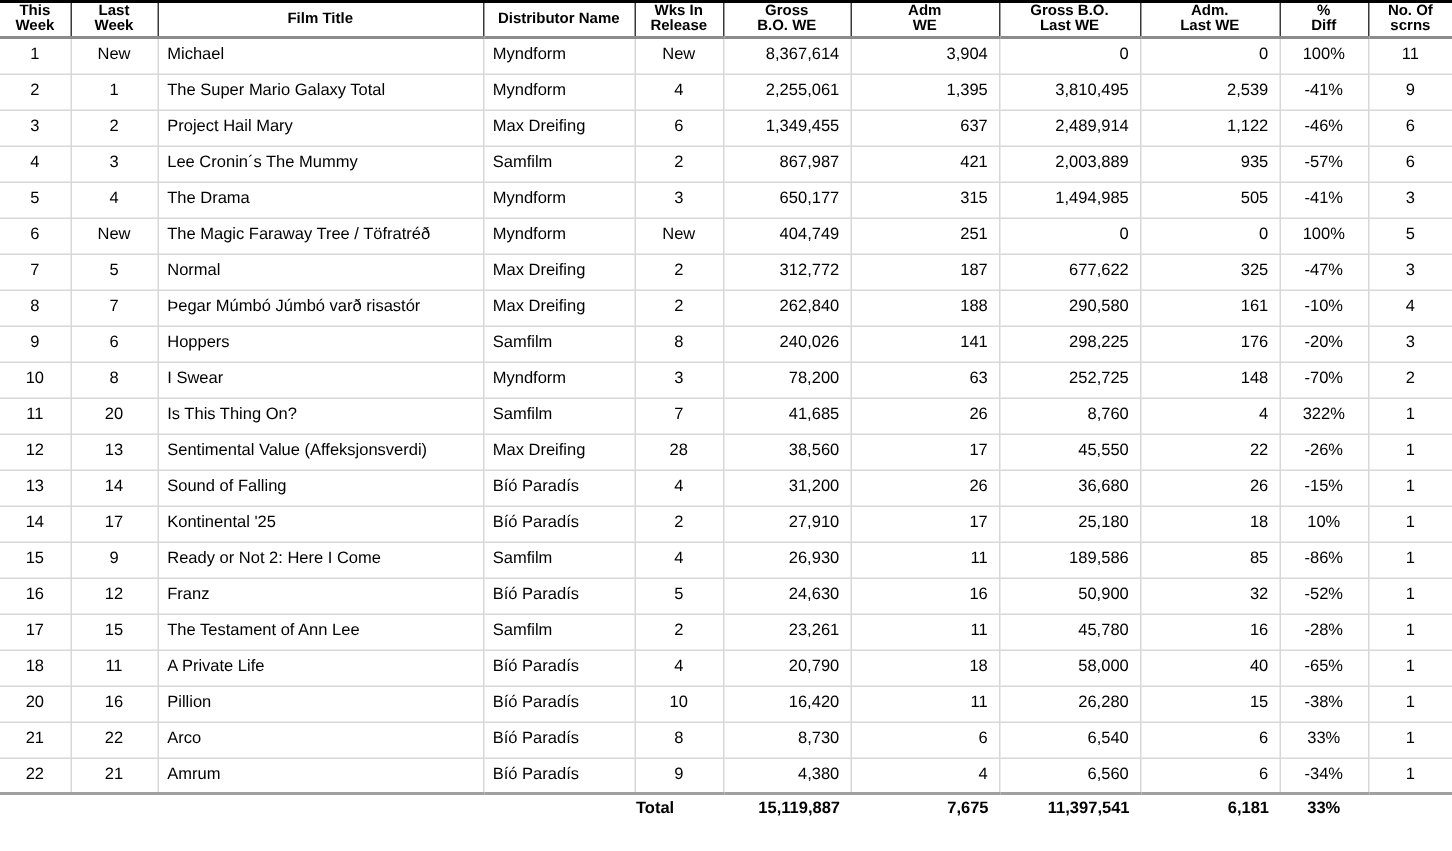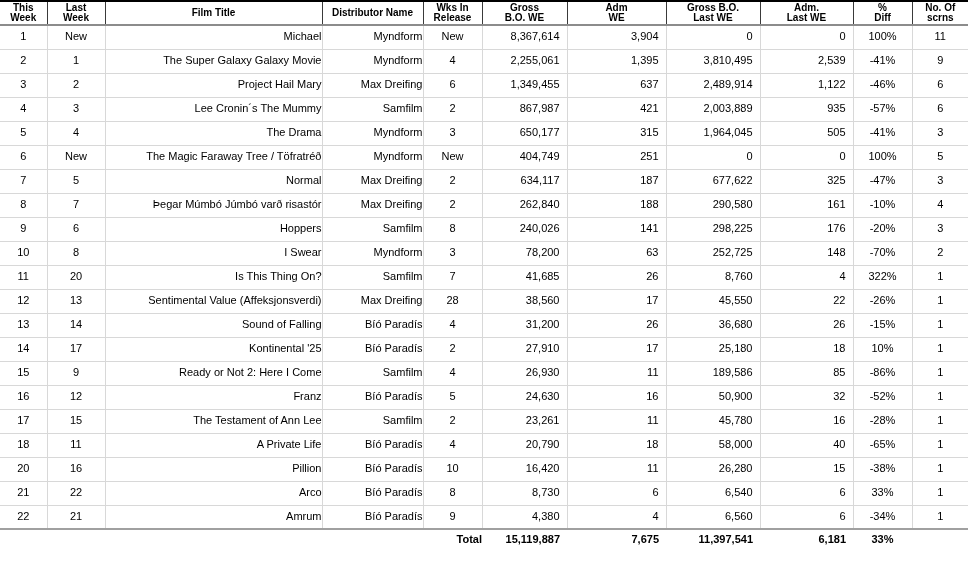--- a/index.html
+++ b/index.html
@@ -43,21 +43,21 @@
     line-height: 13px;
     vertical-align: top;
     padding: 4px 0 0 0;
     border-right: 1px solid #d8d8d8;
     border-bottom: 1px solid #d8d8d8;
     white-space: nowrap;
     overflow: hidden;
   }
   td:last-child { border-right: none; }
 
-  .al-l { text-align: right;  padding-left: 6px; }
+  .al-l { text-align: left;  padding-left: 6px; }
   .al-c { text-align: center; }
   .al-r { text-align: right; padding-right: 7px; }
 
   tfoot td {
     font-weight: bold;
     border-top: 2px solid #a0a0a0;
     border-right: none;
     border-bottom: none;
     padding-top: 3px;
   }
@@ -114,21 +114,21 @@
           <td class="al-r">8,367,614</td>
           <td class="al-r">3,904</td>
           <td class="al-r">0</td>
           <td class="al-r">0</td>
           <td class="al-c">100%</td>
           <td class="al-c">11</td>
         </tr>
         <tr>
           <td class="al-c">2</td>
           <td class="al-c">1</td>
-          <td class="al-l">The Super Galaxy Galaxy Movie</td>
+          <td class="al-l">The Super Mario Galaxy Total</td>
           <td class="al-l">Myndform</td>
           <td class="al-c">4</td>
           <td class="al-r">2,255,061</td>
           <td class="al-r">1,395</td>
           <td class="al-r">3,810,495</td>
           <td class="al-r">2,539</td>
           <td class="al-c">-41%</td>
           <td class="al-c">9</td>
         </tr>
         <tr>
@@ -158,21 +158,21 @@
           <td class="al-c">6</td>
         </tr>
         <tr>
           <td class="al-c">5</td>
           <td class="al-c">4</td>
           <td class="al-l">The Drama</td>
           <td class="al-l">Myndform</td>
           <td class="al-c">3</td>
           <td class="al-r">650,177</td>
           <td class="al-r">315</td>
-          <td class="al-r">1,964,045</td>
+          <td class="al-r">1,494,985</td>
           <td class="al-r">505</td>
           <td class="al-c">-41%</td>
           <td class="al-c">3</td>
         </tr>
         <tr>
           <td class="al-c">6</td>
           <td class="al-c">New</td>
           <td class="al-l">The Magic Faraway Tree / Töfratréð</td>
           <td class="al-l">Myndform</td>
           <td class="al-c">New</td>
@@ -182,21 +182,21 @@
           <td class="al-r">0</td>
           <td class="al-c">100%</td>
           <td class="al-c">5</td>
         </tr>
         <tr>
           <td class="al-c">7</td>
           <td class="al-c">5</td>
           <td class="al-l">Normal</td>
           <td class="al-l">Max Dreifing</td>
           <td class="al-c">2</td>
-          <td class="al-r">634,117</td>
+          <td class="al-r">312,772</td>
           <td class="al-r">187</td>
           <td class="al-r">677,622</td>
           <td class="al-r">325</td>
           <td class="al-c">-47%</td>
           <td class="al-c">3</td>
         </tr>
         <tr>
           <td class="al-c">8</td>
           <td class="al-c">7</td>
           <td class="al-l">Þegar Múmbó Júmbó varð risastór</td>

